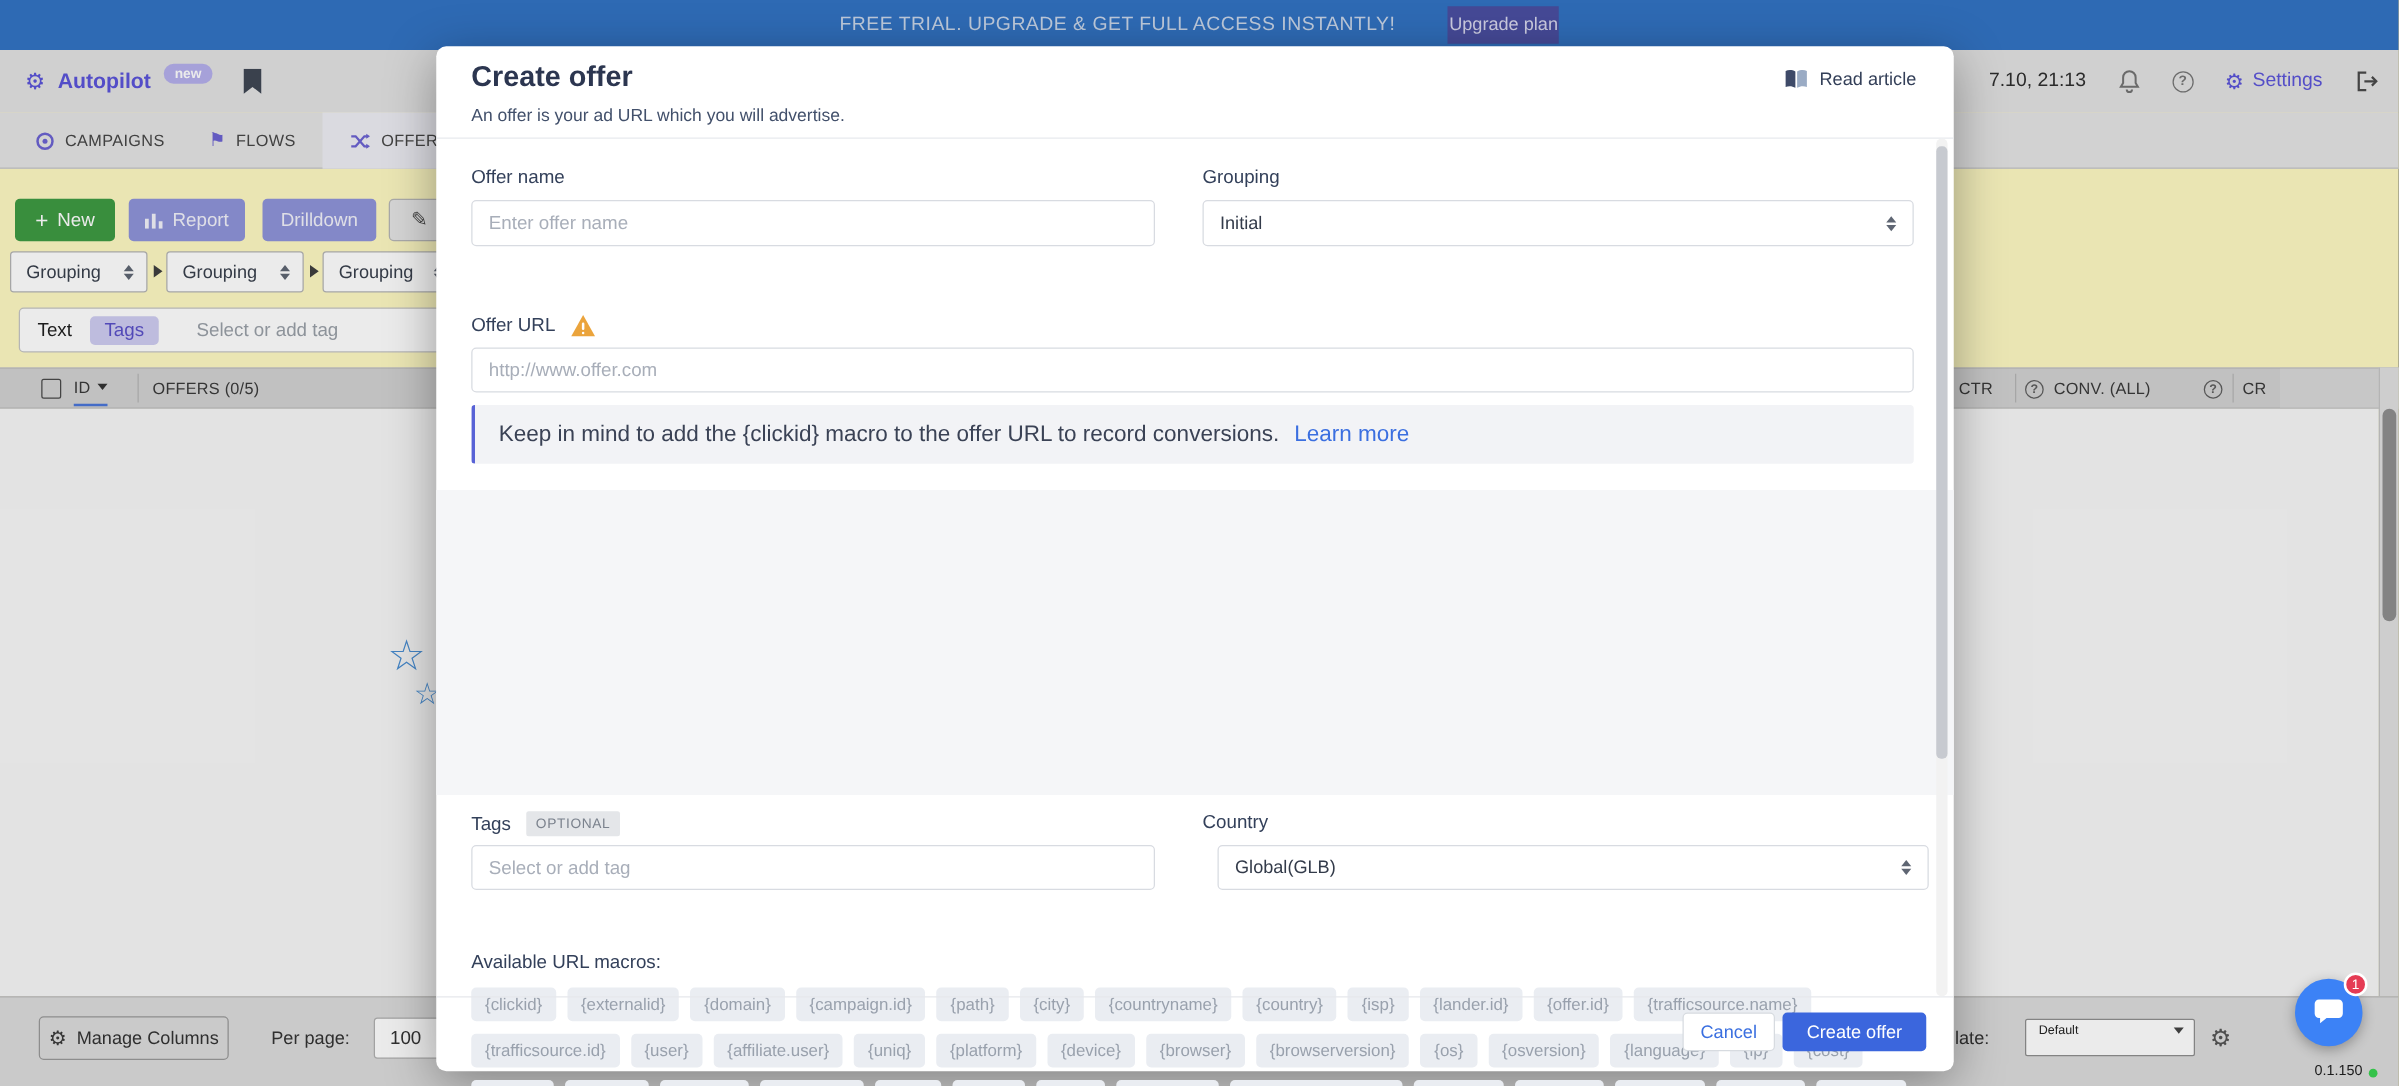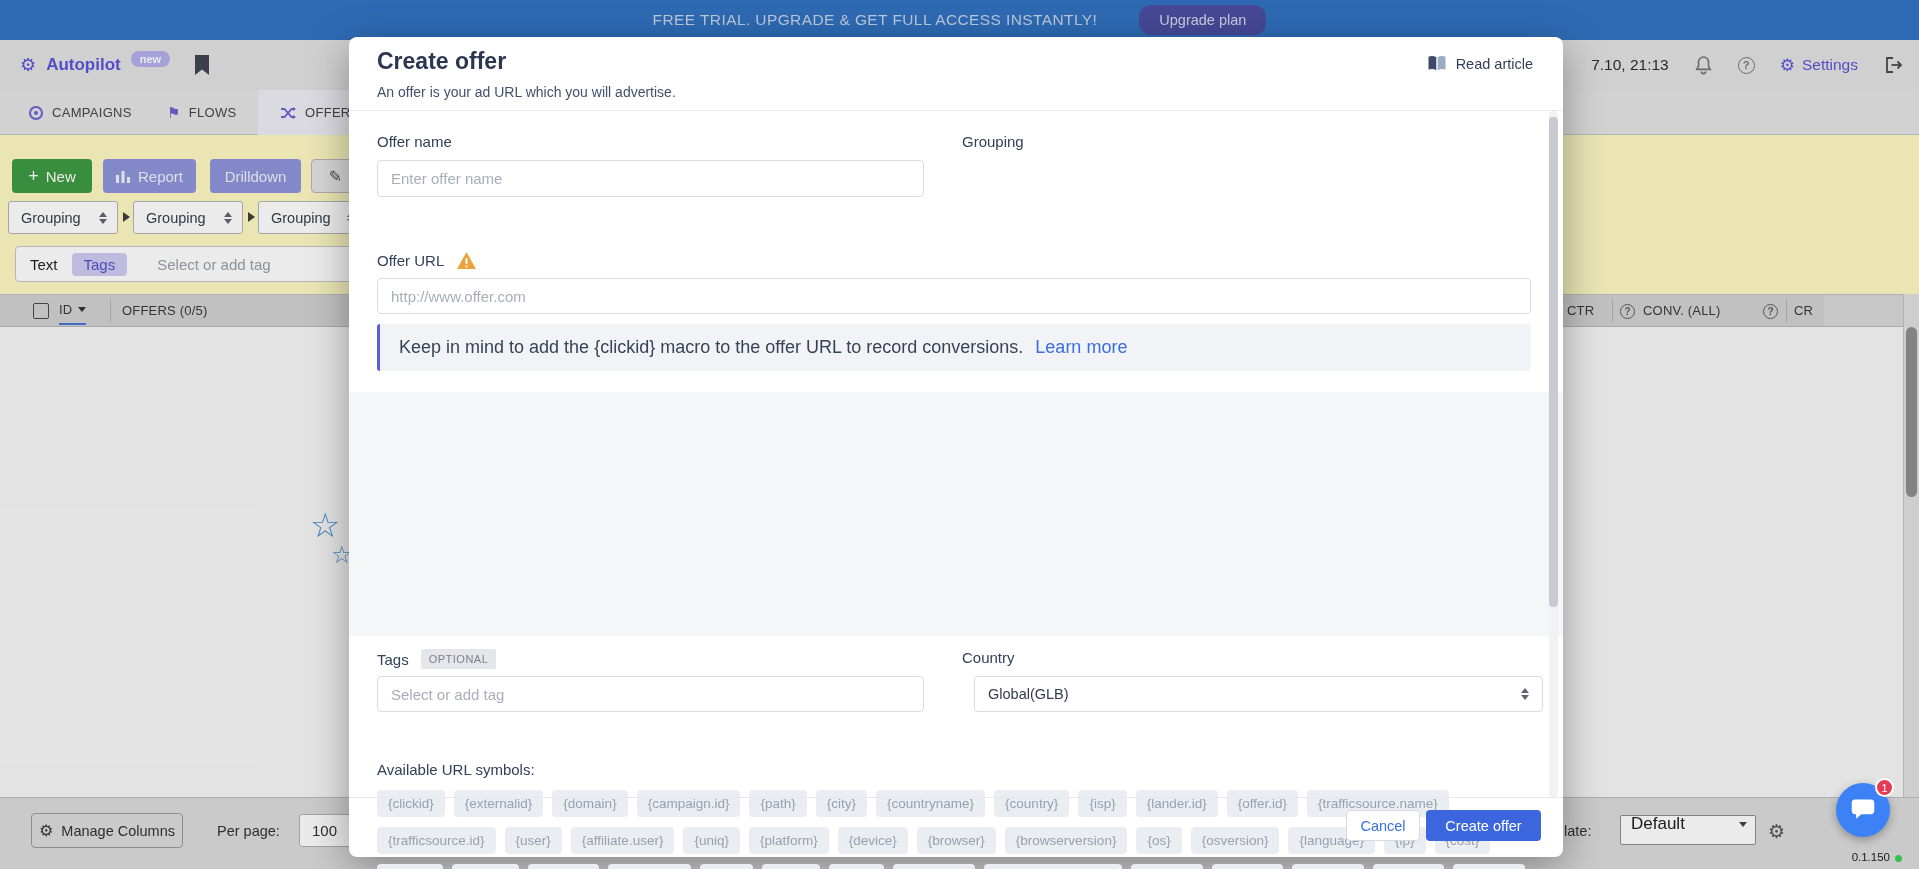--- a/index.html
+++ b/index.html
@@ -3,21 +3,21 @@
 <meta charset="utf-8">
 <style>
   * { margin:0; padding:0; box-sizing:border-box; }
   body { font-family:"Liberation Sans","DejaVu Sans",sans-serif; background:#222; }
   .stage { position:relative; width:1919px; height:869px; overflow:hidden; background:#fef9c3; }
 
   
   .banner { position:absolute; left:0; top:0; width:1919px; height:40px; background:#3273c4;
             display:flex; align-items:center; justify-content:center; gap:26px; z-index:1; }
   .banner-text { color:#ccd9ec; font-size:15.5px; letter-spacing:.4px; font-weight:500; }
-  .upgrade-btn { background:#4b50a3; color:#dcdcf2; font-size:14.5px; padding:7px 20px; border-radius:12px; cursor:pointer;margin-left:16px; }
+  .upgrade-btn { background:#4b50a3; color:#dcdcf2; font-size:14.5px; padding:7px 1px; border-radius:0; cursor:pointer;margin-left:16px; }
 
   
   .hdr { position:absolute; left:0; top:40px; width:1919px; height:50px; background:#e2e2e2; z-index:1; }
   .hdr-left { position:absolute; left:20px; top:0; height:50px; display:flex; align-items:center; gap:10px; }
   .gears { color:#5b54d9; font-size:18px; line-height:1; position:relative; }
   .gears .g2 { position:absolute; font-size:11px; right:-6px; top:-4px; }
   .brand { color:#5b54d9; font-size:17px; font-weight:bold; }
   .new-badge { background:#b5afec; color:#ffffff; font-size:11px; font-weight:bold; padding:2px 9px; border-radius:9px; position:relative; top:-6px; }
   .bookmark { margin-left:14px; display:flex; }
   .hdr-right { position:absolute; right:16px; top:0; height:50px; display:flex; align-items:center; gap:25px; }
@@ -87,21 +87,21 @@
   
   .bbar { position:absolute; left:0; top:797px; width:1919px; height:72px; background:#dcdcdc; border-top:1px solid #bdbdbd; z-index:1; }
   .manage-btn { position:absolute; left:31px; top:15px; width:152px; height:35px; border:1px solid #999; border-radius:4px;
                 display:flex; align-items:center; justify-content:center; gap:8px; font-size:14.5px; color:#333; cursor:pointer; }
   .manage-gear { font-size:16px; color:#3a3a3a; }
   .perpage-label { position:absolute; left:217px; top:25px; font-size:14.5px; color:#333; }
   .perpage-box { position:absolute; left:299px; top:16px; width:66px; height:33px; background:#fff; border:1px solid #b0b0b0; border-radius:3px;
                  font-size:15px; color:#333; padding-left:12px; outline:none; font-family:"Liberation Sans","DejaVu Sans",sans-serif; }
   .late-label { position:absolute; left:1564px; top:25px; font-size:14.5px; color:#333; }
   .default-sel { position:absolute; left:1620px; top:17px; width:136px; height:30px; background:#fff; border:1px solid #8f8f8f; border-radius:2px;
-                 display:flex; align-items:center; justify-content:space-between; padding:0 8px 12px 10px; font-size:17px; color:#222; cursor:pointer; }
+                 display:flex; align-items:center; justify-content:space-between; padding:0 8px 12px 10px; font-size:10px; color:#222; cursor:pointer; }
   .default-sel .tri-down { border-top:5px solid #444; }
   .bbar-gear { position:absolute; left:1768px; top:22px; font-size:19px; color:#555; cursor:pointer; }
 
   
   .overlay { position:absolute; inset:0; background:rgba(0,0,0,0.08); z-index:40; }
   .modal { position:absolute; left:349px; top:37px; width:1214px; height:820px; background:#fff; border-radius:8px;
            box-shadow:0 10px 40px rgba(0,0,0,.35); z-index:50; }
   .m-title { position:absolute; left:28px; top:11px; font-size:23px; font-weight:600; color:#2c3650; }
   .m-sub { position:absolute; left:28px; top:47px; font-size:14px; color:#42506b; }
   .read-article { position:absolute; right:30px; top:18px; display:flex; align-items:center; gap:9px; font-size:14.5px; color:#333f58; cursor:pointer; }
@@ -326,38 +326,45 @@
         <path d="M10.7 2.2 c2.5 -1.5 5.7 -1.5 7.8 -0.4 V14.6 c-2.1 -1 -5.3 -1 -7.8 0.6 z" fill="#9aabc4"></path>
       </svg>
       <span>Read article</span>
     </div>
     <div class="m-header-line"></div>
 
     <div class="m-label lbl-offer-name">Offer name</div>
     <input class="m-input in-offer-name" placeholder="Enter offer name" style="">
 
     <div class="m-label lbl-workspace">Grouping</div>
+    <div class="m-select sel-workspace">
+      <span>Initial</span>
+      <span class="sortcols">
+          <span class="tri tri-up"></span>
+          <span class="tri tri-down"></span>
+        </span>
+    </div>
 
     <div class="m-label lbl-offer-url">
       <span>Offer URL</span>
       <svg width="21" height="19" viewBox="0 0 21 19">
         <path d="M10.5 1 L20 18 H1 z" fill="#eba43c"></path>
         <rect x="9.5" y="7" width="2" height="6" rx="1" fill="#fff"></rect>
         <rect x="9.5" y="14.4" width="2" height="2" rx="1" fill="#fff"></rect>
       </svg>
     </div>
     <input class="m-input in-offer-url" placeholder="http://www.offer.com" style="">
 
     <div class="note note-clickid">
       <span>Keep in mind to add the {clickid} macro to the offer URL to record conversions.</span>
       <span class="learn-more">Learn more</span>
     </div>
 
     <div class="macros-band">
-      <div class="macros-title">Available URL symbols:</div>
+      <div class="macros-title">Available URL macros:</div>
       <div class="chips">
           <span class="chip">{clickid}</span>
           <span class="chip">{externalid}</span>
           <span class="chip">{domain}</span>
           <span class="chip">{campaign.id}</span>
           <span class="chip">{path}</span>
           <span class="chip">{city}</span>
           <span class="chip">{countryname}</span>
           <span class="chip">{country}</span>
           <span class="chip">{isp}</span>

